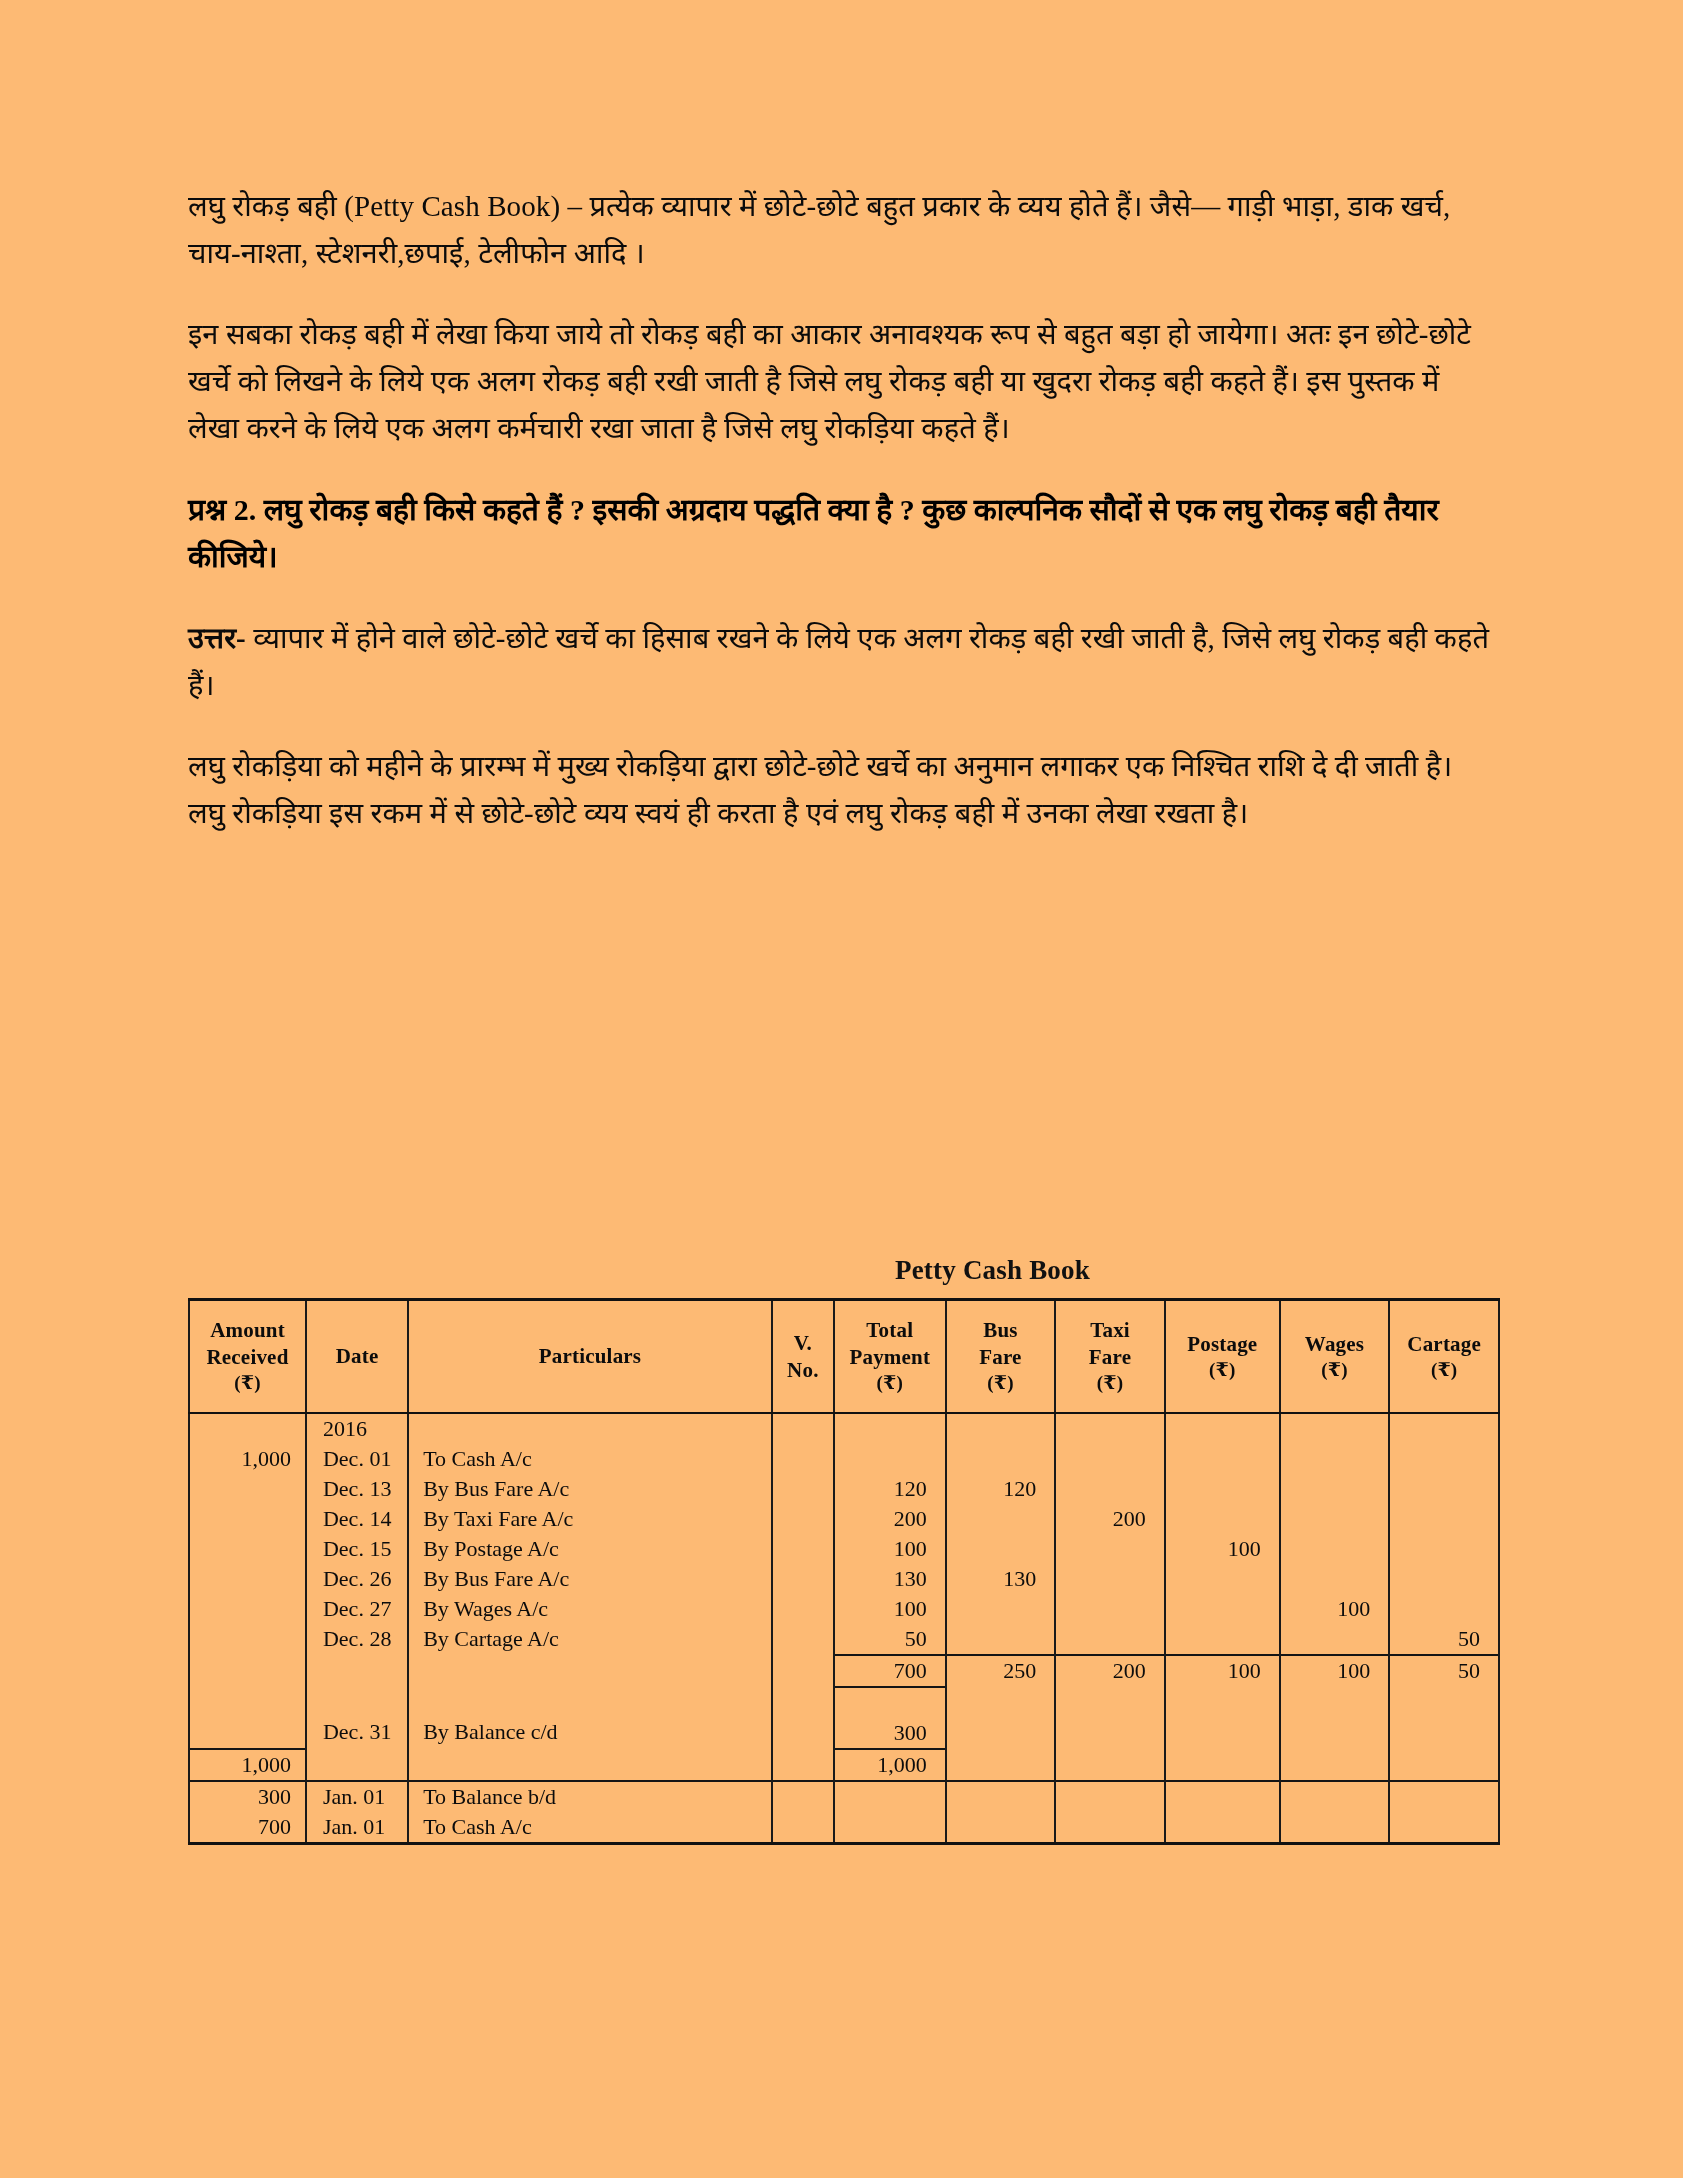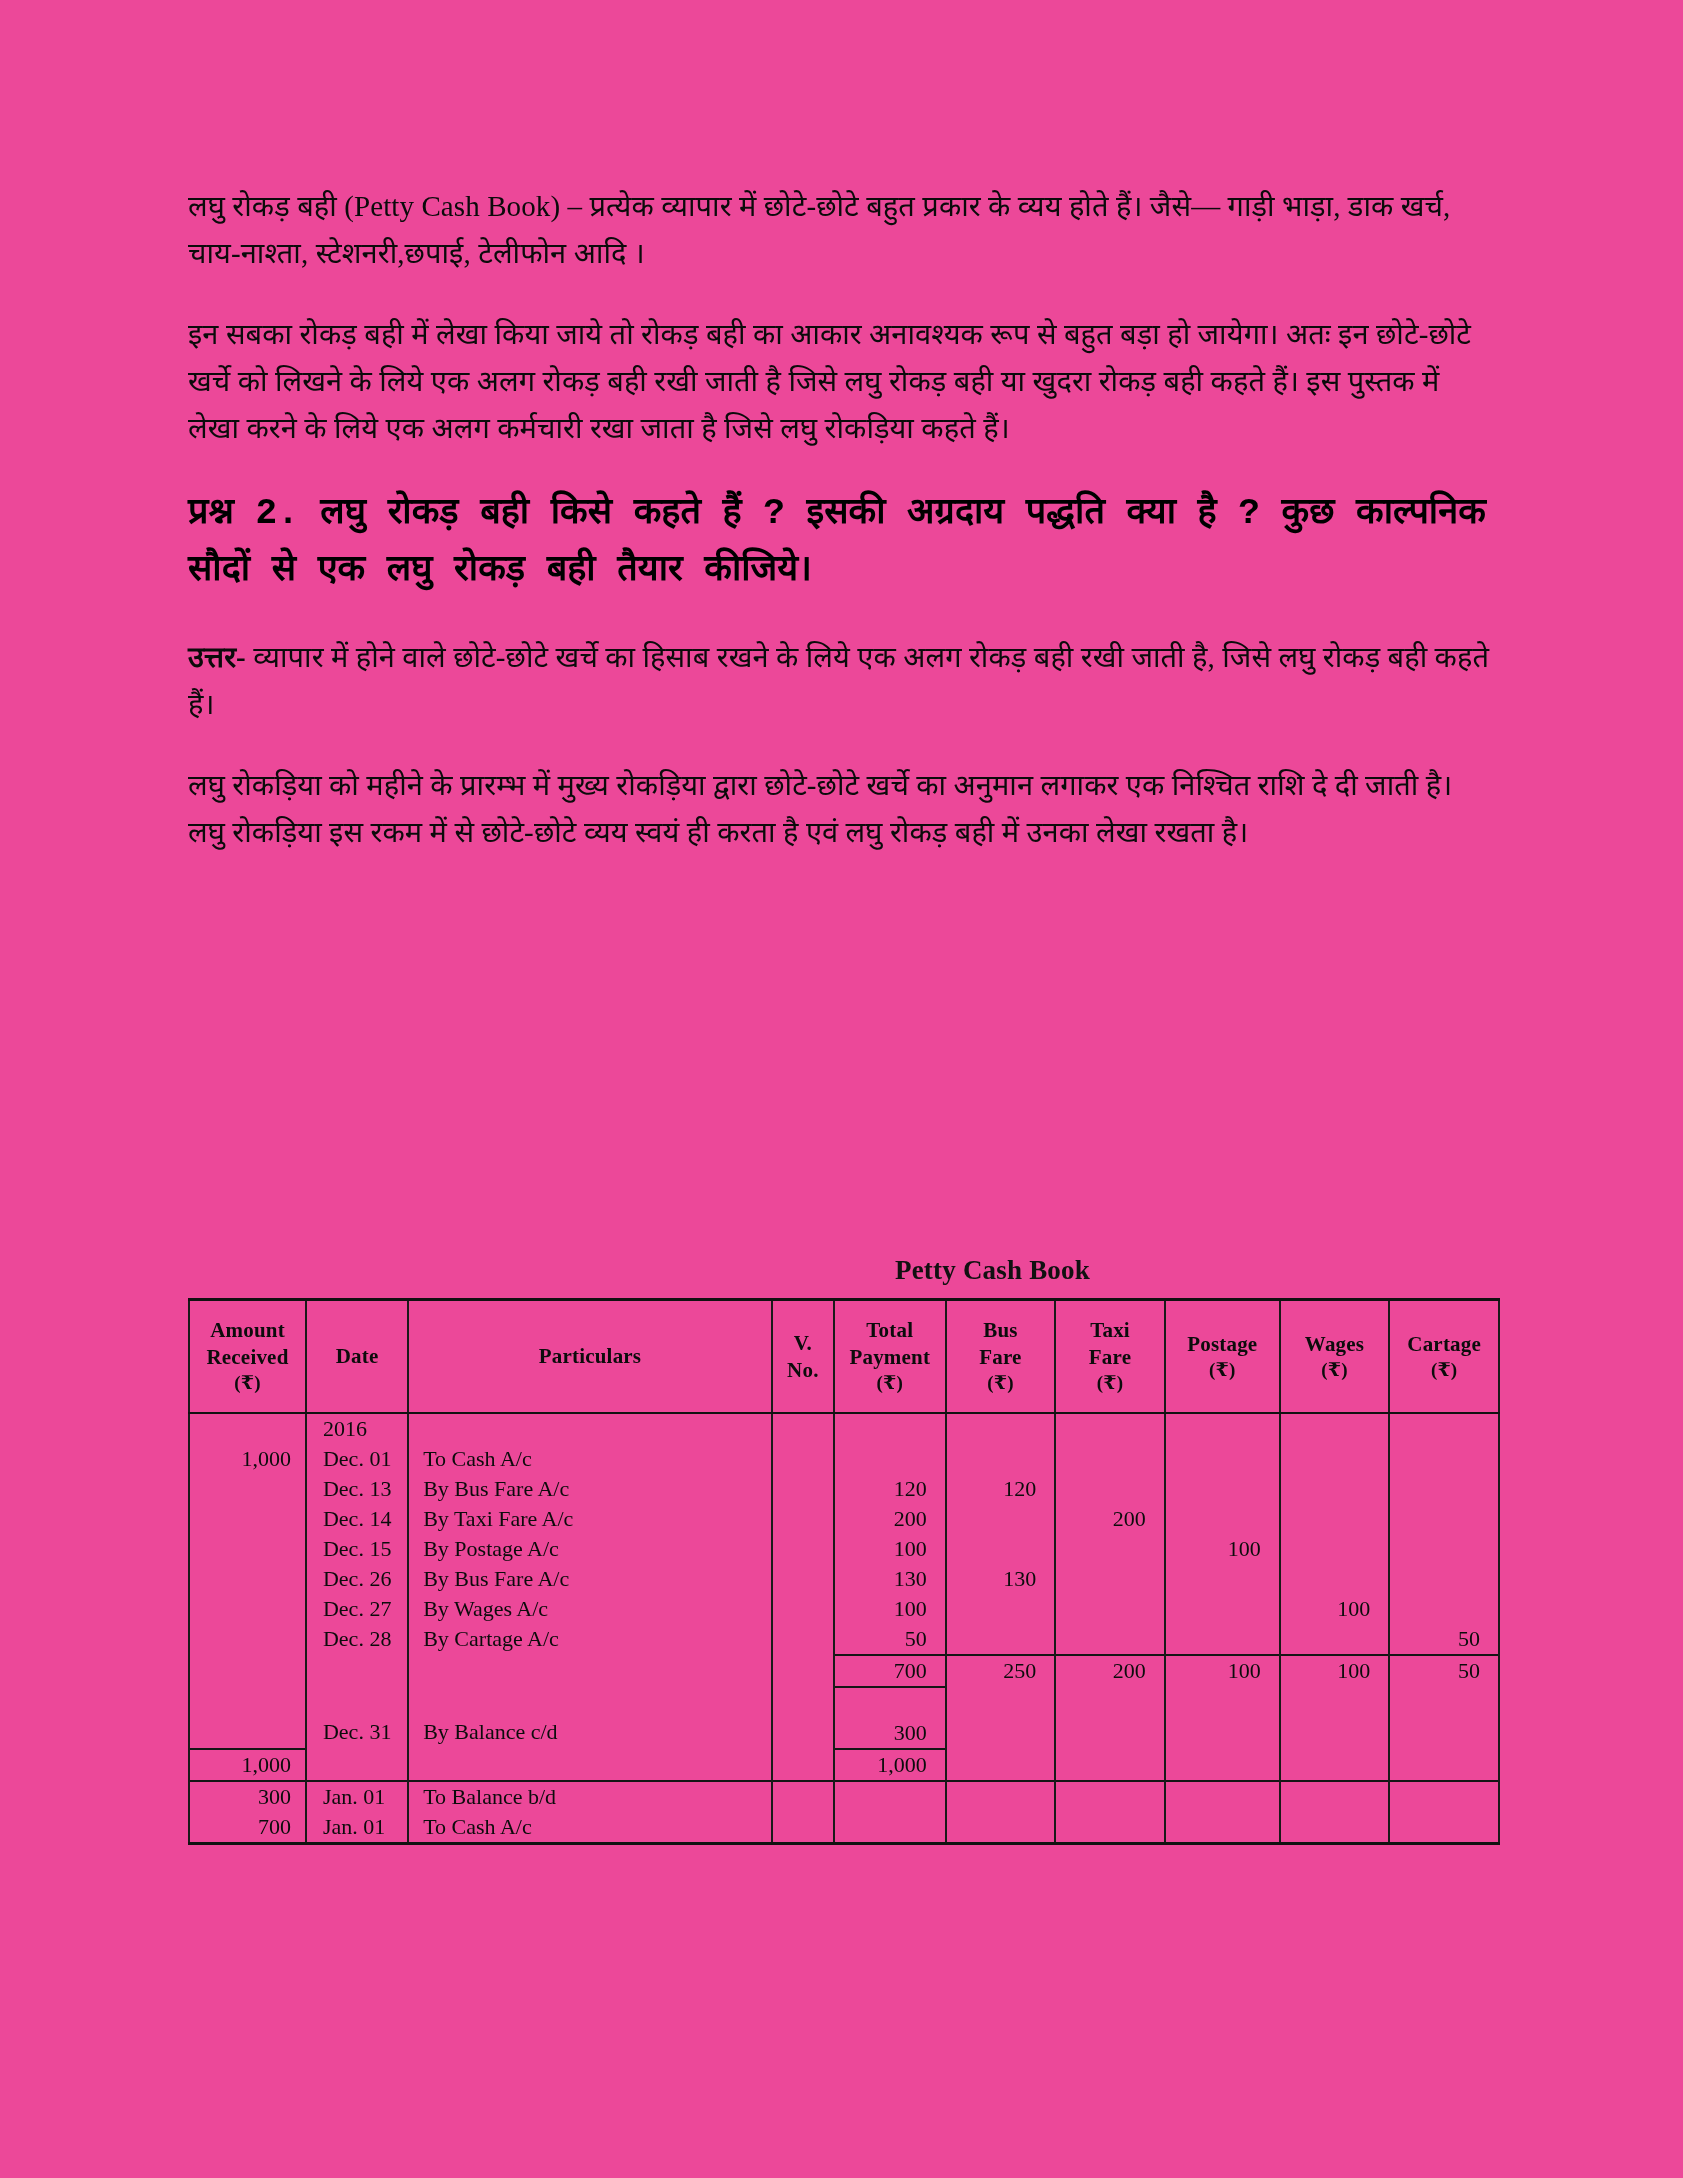--- a/index.html
+++ b/index.html
@@ -4,42 +4,42 @@
 <style>
   html, body {
     margin: 0;
     padding: 0;
     background: #ffffff;
   }
   .page {
     position: relative;
     width: 1683px;
     height: 2178px;
-    background: #ec4899;
+    background: #fdba74;
     margin: 0 auto;
     overflow: hidden;
   }
   .content {
     position: absolute;
     left: 188px;
     top: 183px;
     width: 1302px;
   }
   .para {
     font-family: "Liberation Serif", "DejaVu Serif", serif;
     font-size: 29px;
     line-height: 1.62;
     color: #0b0b0b;
     margin: 0 0 34px 0;
     text-align: left;
     letter-spacing: 0.1px;
   }
   .q-heading {
-    font-family: Liberation Mono, monospace;
-    font-size: 36px;
+    font-family: Liberation Serif, serif;
+    font-size: 30px;
     font-weight: bold;
     line-height: 1.58;
     color: #000;
     margin: 0 0 34px 0;
   }
   .ans-label {
     font-weight: bold;
   }
 
   

